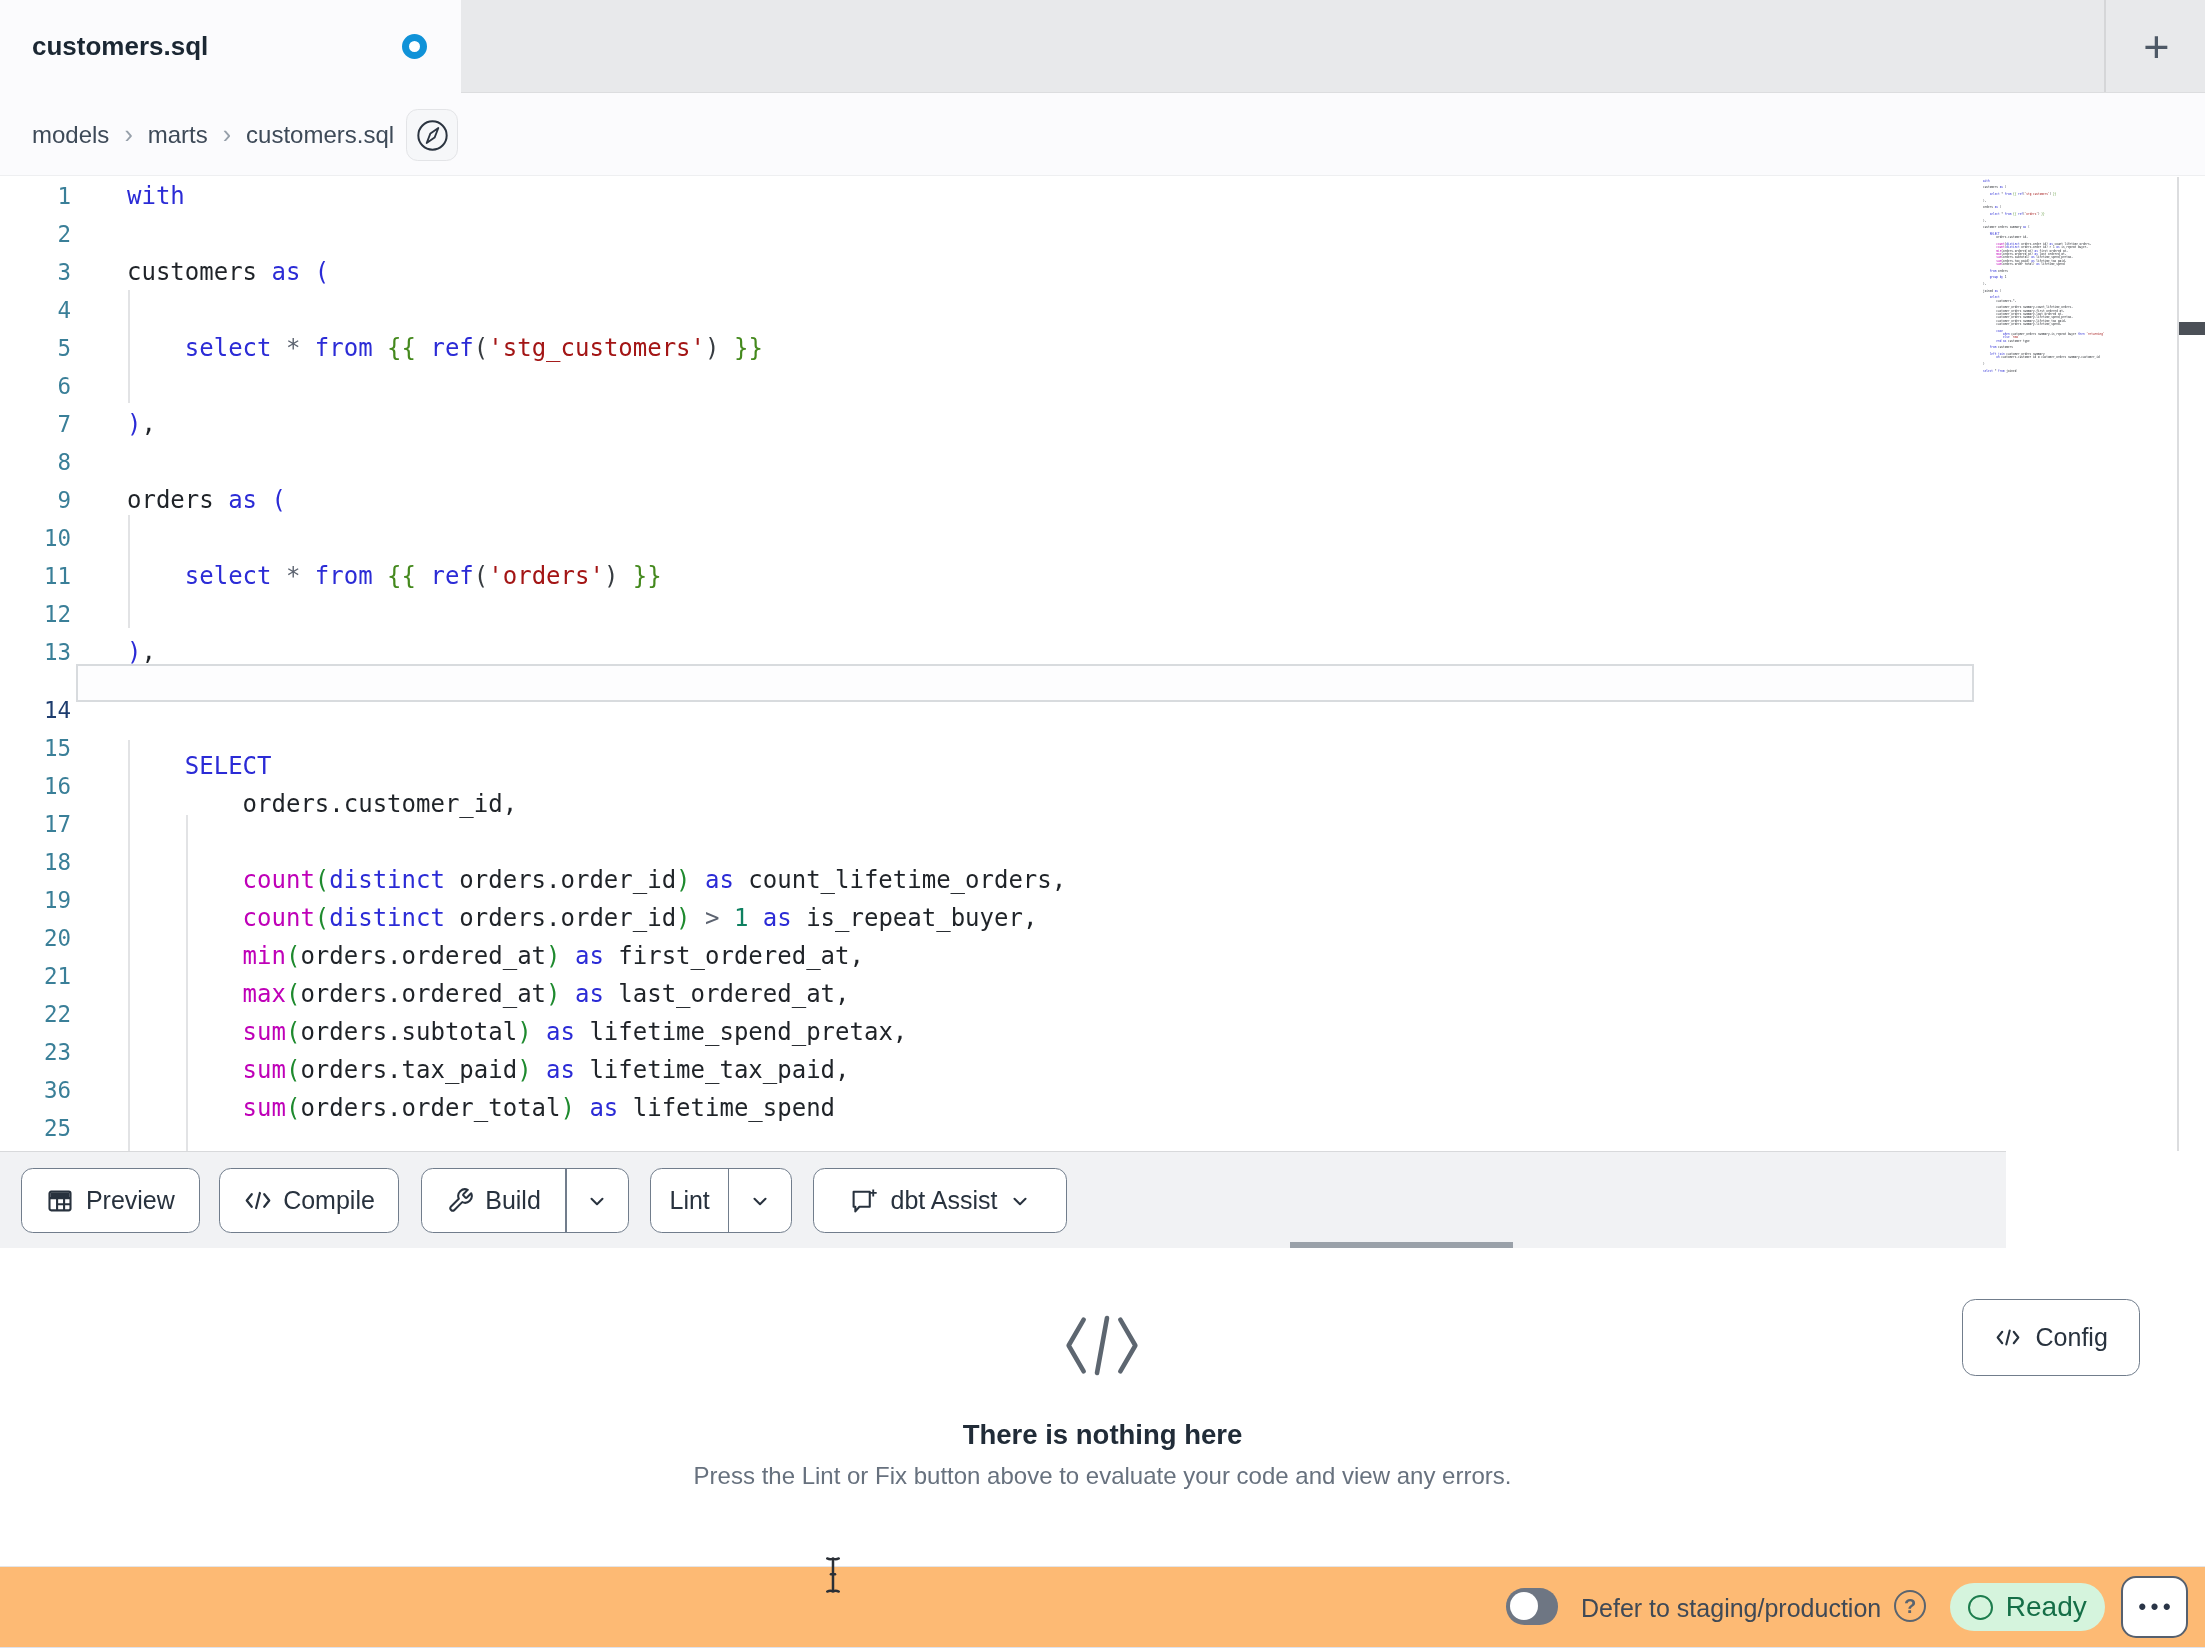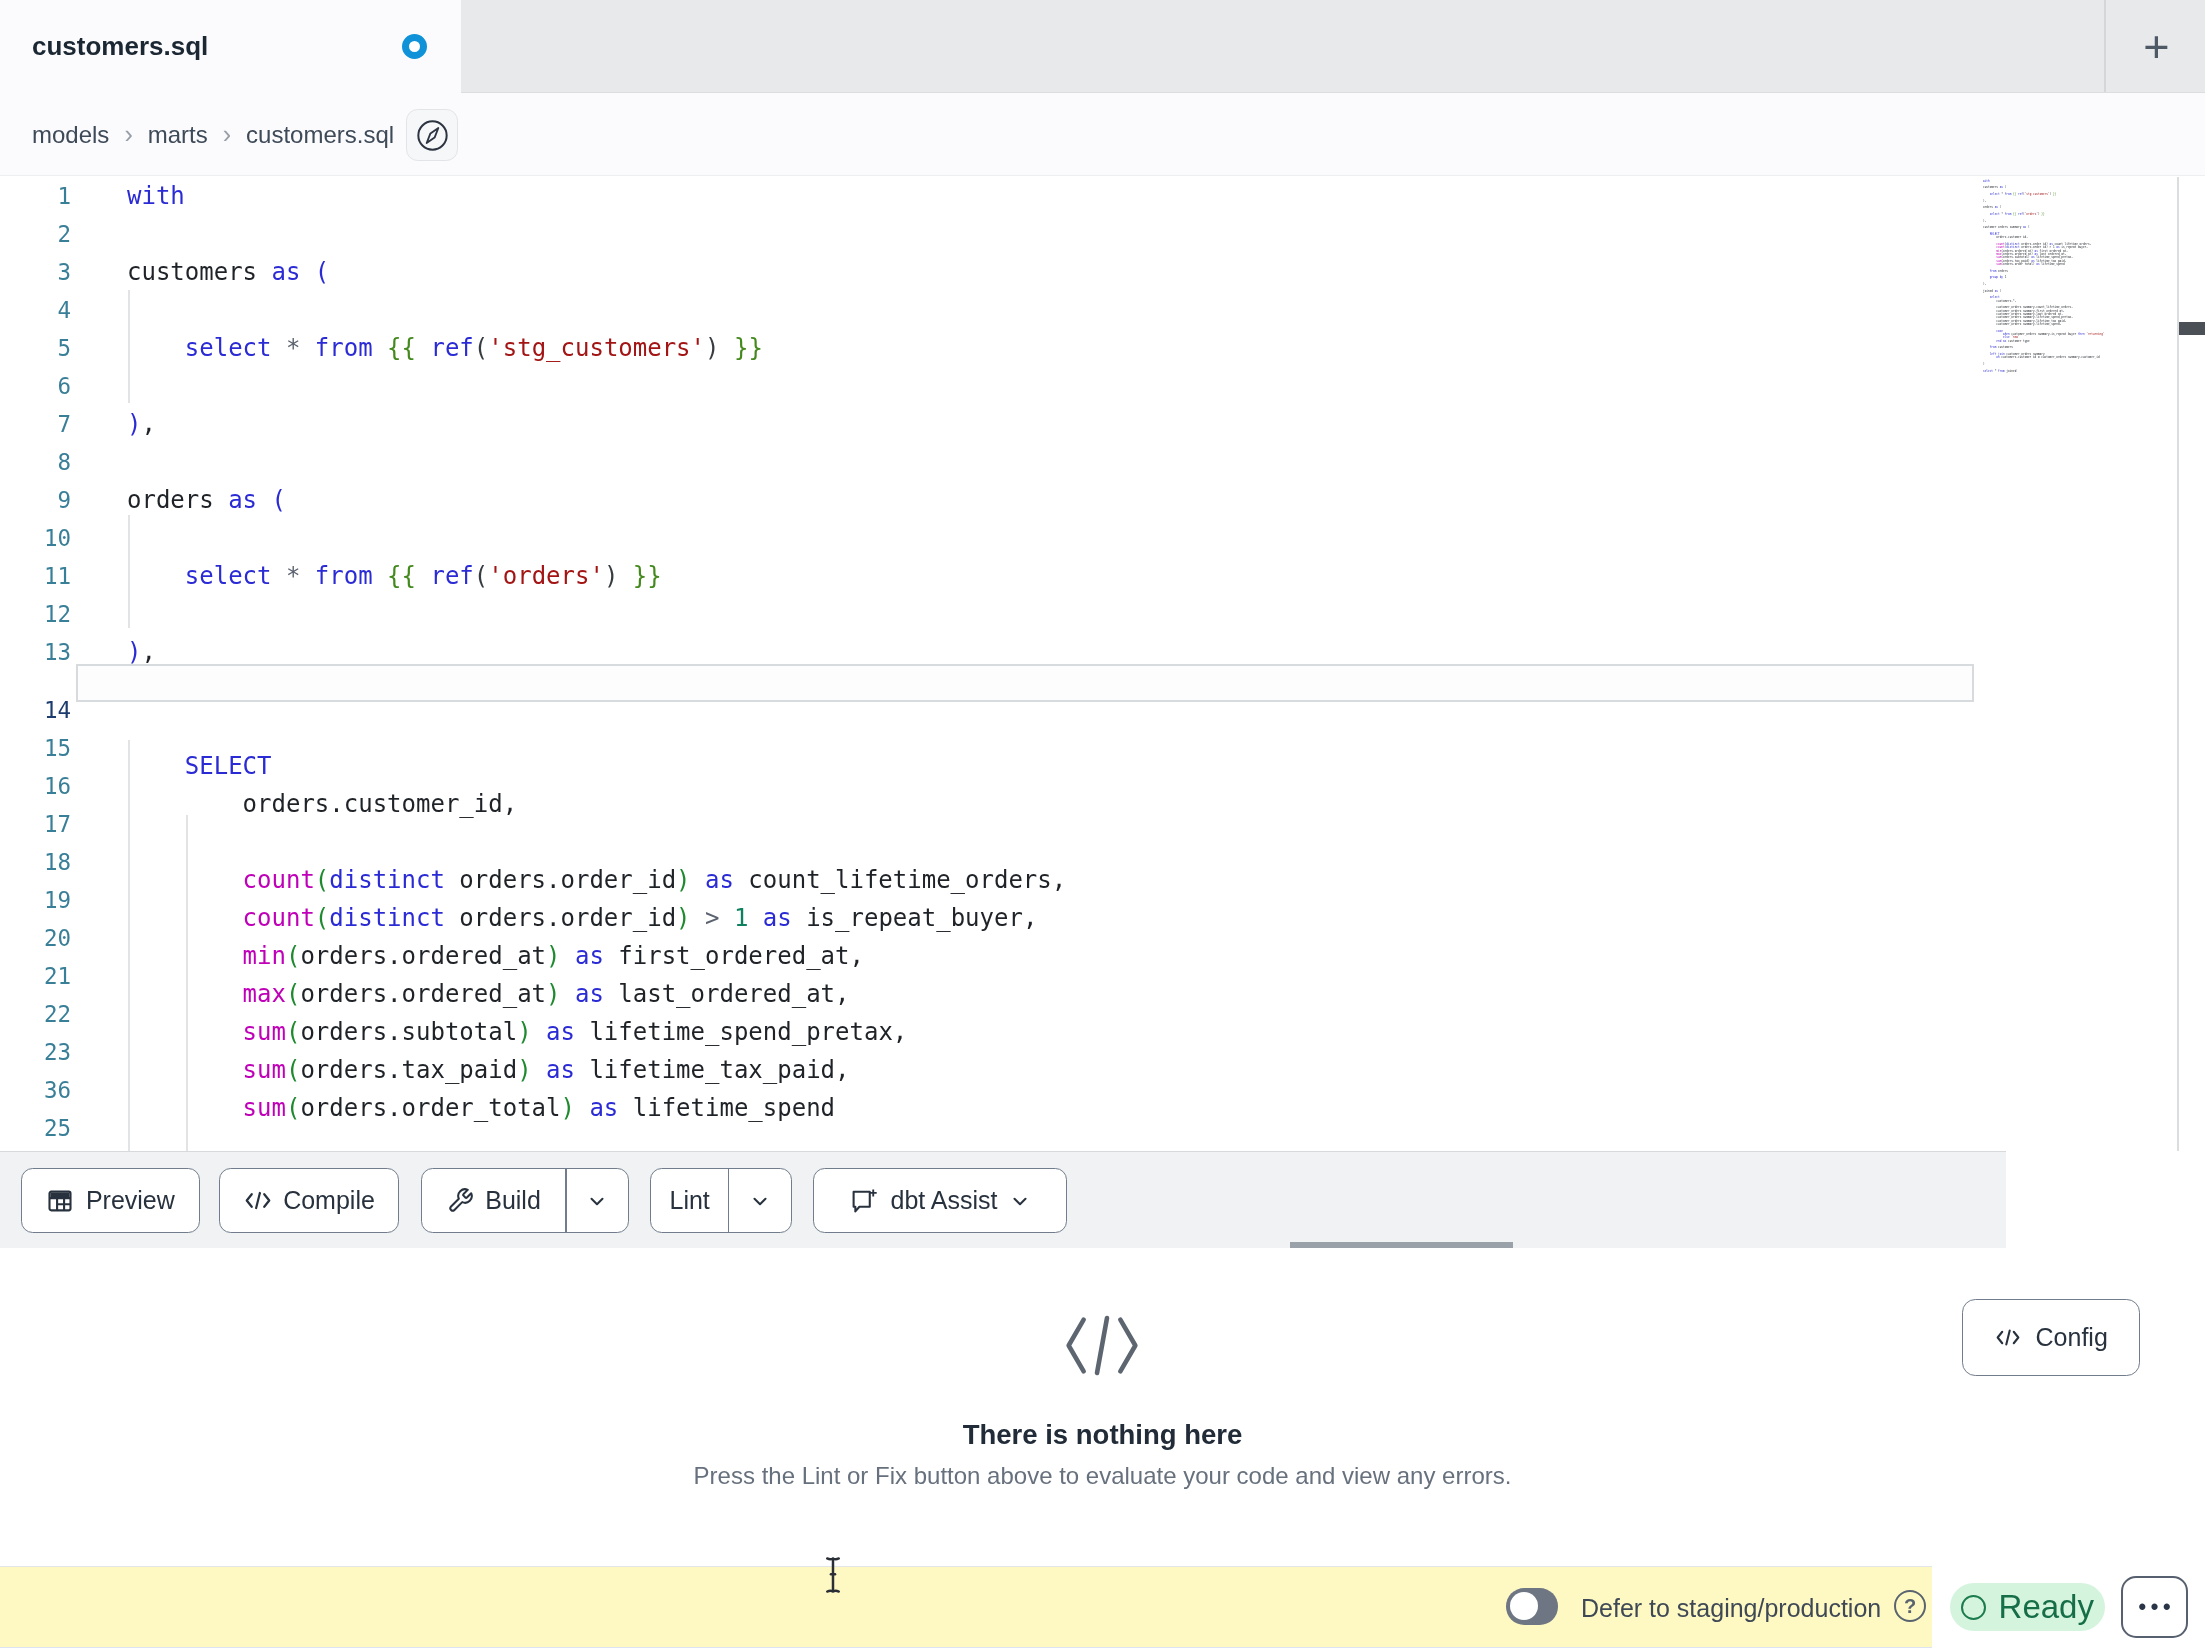--- a/index.html
+++ b/index.html
@@ -51,28 +51,28 @@
   #btn-lint .seg.chev { width:61px; }
   #btn-assist  { left:813px; width:254px; gap:11.7px; }
   .tab-underline { position:absolute; left:1290px; top:90px; width:223px; height:7.5px; background:#9aa1a9; }
   
   .results-panel { position:absolute; left:0; top:1248px; width:2205px; height:318px; background:#fff; }
   .empty-icon { position:absolute; left:1062px; top:65px; }
   .empty-title { position:absolute; left:0; top:171px; width:2205px; text-align:center; font-size:27.5px; font-weight:bold; color:#212c38; }
   .empty-sub { position:absolute; left:0; top:214px; width:2205px; text-align:center; font-size:24px; color:#67717e; }
   .config-btn { position:absolute; left:1962px; top:51px; width:178px; height:77px; background:#fff; border:1.7px solid #717d8c; border-radius:13.3px; display:flex; align-items:center; justify-content:center; gap:13.3px; font-size:25px; color:#28323e; font-weight:500; }
   
-  .status-bar { position:absolute; left:0; top:1566px; width:1932px; height:83px; background:#fef9c3; border-top:1.7px solid #e4e5e7; border-bottom:2.5px solid #dde3f0; }
+  .status-bar { position:absolute; left:0; top:1566px; width:2205px; height:83px; background:#fdba74; border-top:1.7px solid #e4e5e7; border-bottom:2.5px solid #dde3f0; }
   .toggle { position:absolute; left:1506px; top:21px; width:52px; height:37px; border-radius:18.3px; background:#6e7683; }
   .toggle .knob { position:absolute; left:4.2px; top:4.2px; width:28px; height:28px; border-radius:50%; background:#fff; }
   .defer-label { position:absolute; left:1581px; top:27px; font-size:25px; color:#3f4956; }
   .help-icon { position:absolute; left:1894px; top:23px; width:32px; height:32px; border:2.1px solid #5a646f; border-radius:50%; color:#5a646f; font-size:20px; display:flex; align-items:center; justify-content:center; font-weight:bold; }
   .ready-badge { position:absolute; left:1950px; top:16px; width:155px; height:48px; background:#d5f4dd; border-radius:24px; display:flex; align-items:center; justify-content:center; gap:12.5px; }
   .ready-circle { width:25px; height:25px; border-radius:50%; border:2.5px solid #1c7c4d; }
-  .ready-text { font-size:33px; color:#156e47; }
+  .ready-text { font-size:28px; color:#156e47; }
   .more-btn { position:absolute; left:2121px; top:9.2px; width:67px; height:62px; background:#fff; border:2.5px solid #56606e; border-radius:15px; display:flex; align-items:center; justify-content:center; font-size:23px; letter-spacing:4.2px; color:#2a3547; padding-left:4.2px; }
   .cursor-ibeam { position:absolute; left:822px; top:1556px; }
   svg { display:block; }
 </style>
 </head>
 <body>
 
 <div class="app">
 
   <div class="tab-bar">

